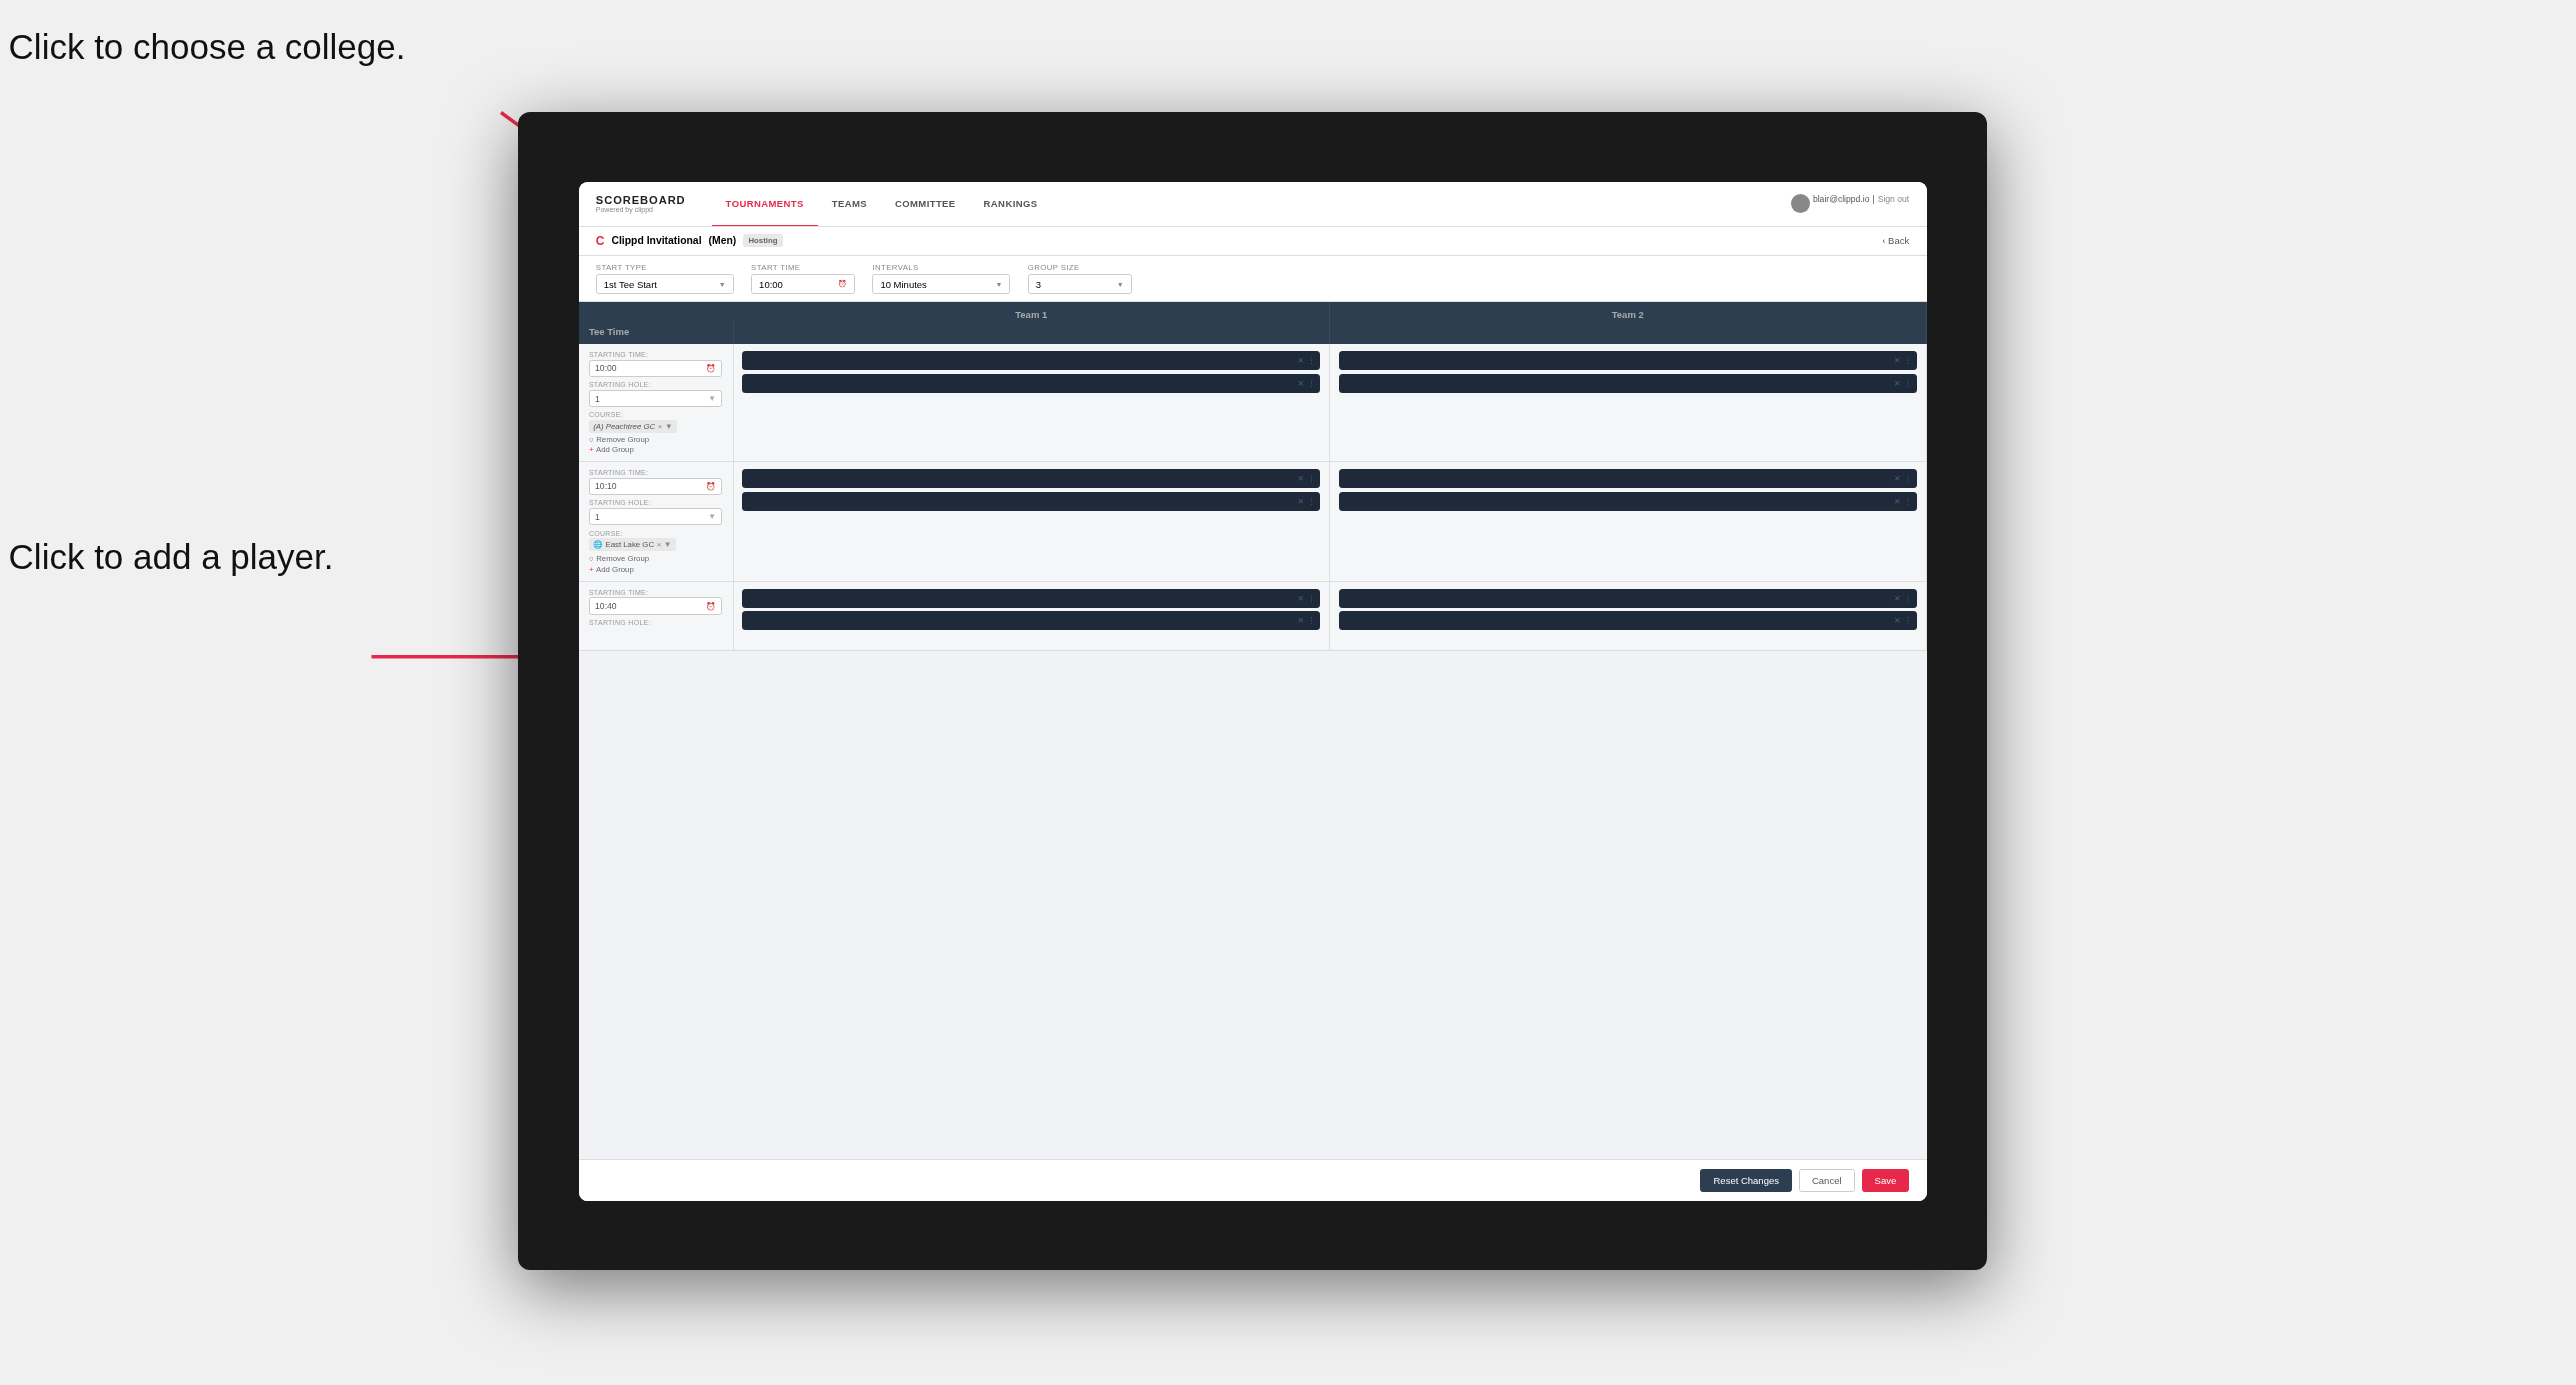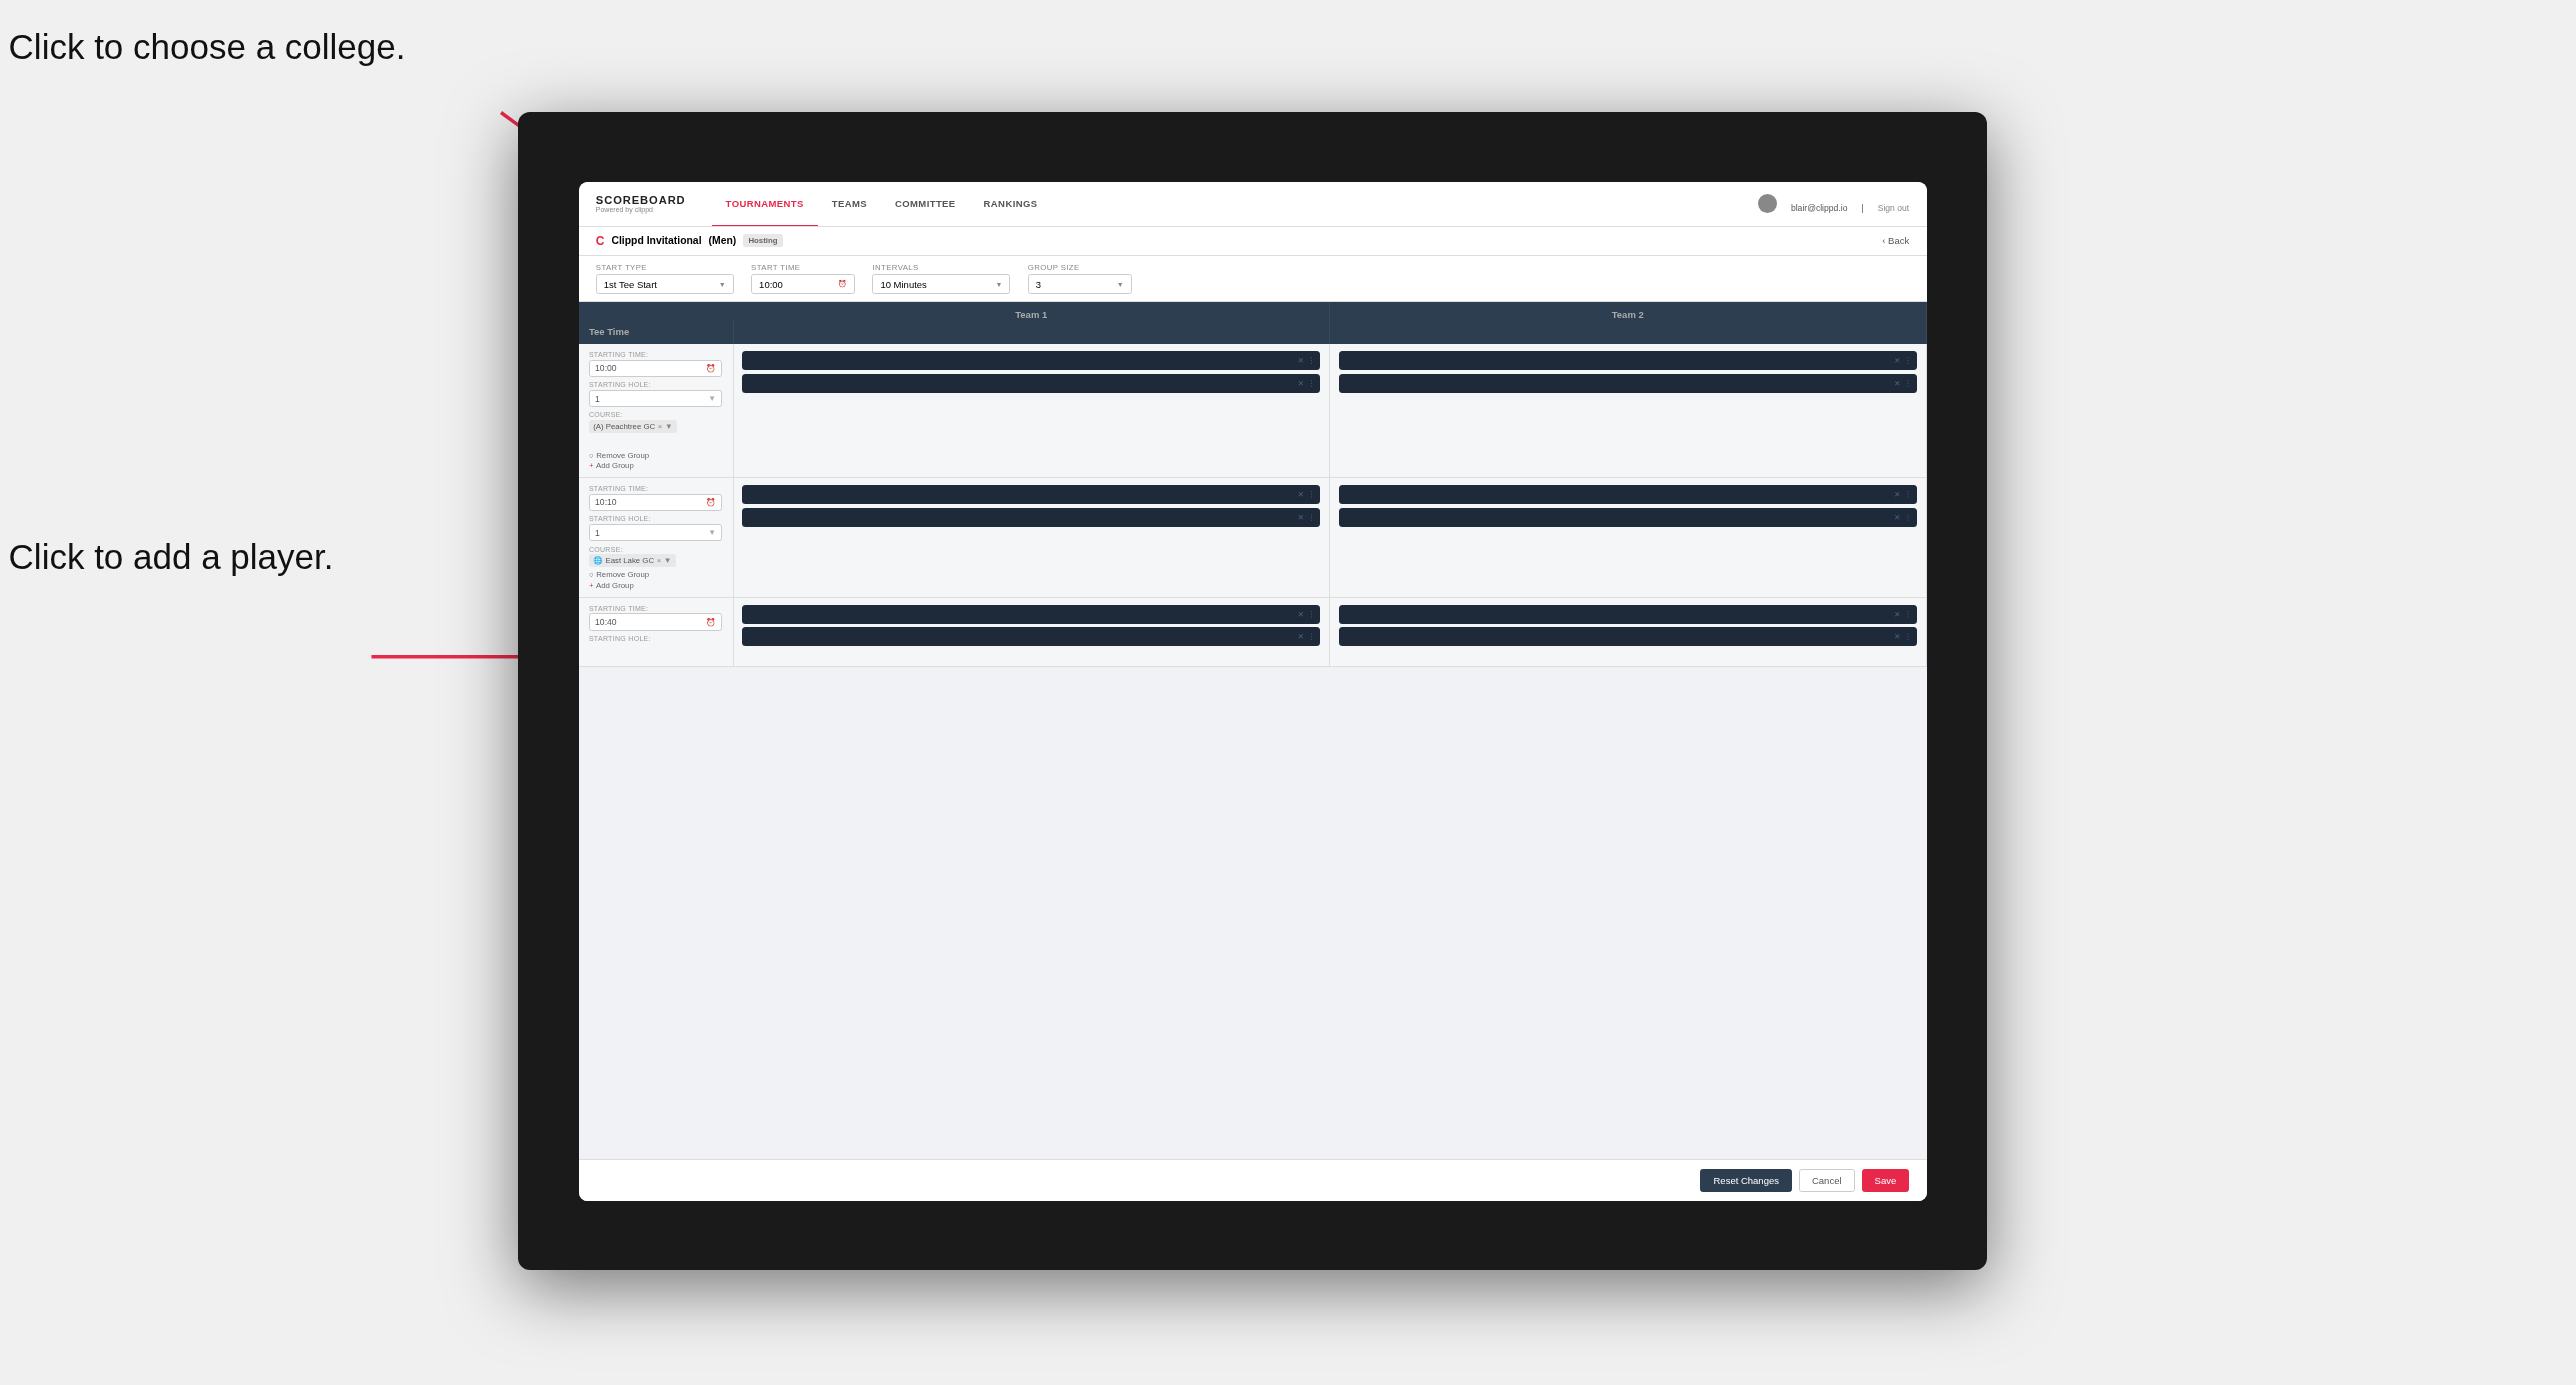--- a/index.html
+++ b/index.html
@@ -101,22 +101,22 @@
     }
     .nav-tab.active {
       color: #e8284a;
       border-bottom: 1.7px solid #e8284a;
     }
 
     .header-user {
       font-size: 8.6px;
       color: #555;
       display: flex;
-      align-items: flex-end;
-      gap: 14px;
+      align-items: flex-start;
+      gap: 3px;
     }
     .user-avatar {
       width: 19px;
       height: 19px;
       background: #888;
       border-radius: 50%;
     }
     .sign-out {
       color: #888;
       cursor: pointer;
@@ -426,21 +426,21 @@
           <div class="field-value">
             <span class="field-value-inner">10:00</span>
             <span class="field-value-icon">⏰</span>
           </div>
           <div class="field-label">STARTING HOLE:</div>
           <div class="field-value">
             <span class="field-value-inner">1</span>
             <span class="field-value-icon">▼</span>
           </div>
           <div class="field-label">COURSE:</div>
-          <div style="margin-bottom:18px;">
+          <div style="margin-bottom:2px;font-style:italic;">
             <span class="course-tag">
               <span>(A) Peachtree GC</span>
               <span class="x">×</span>
               <span class="x">▼</span>
             </span>
           </div>
           <div class="action-link">
             <span>○</span>
             <span>Remove Group</span>
           </div>

